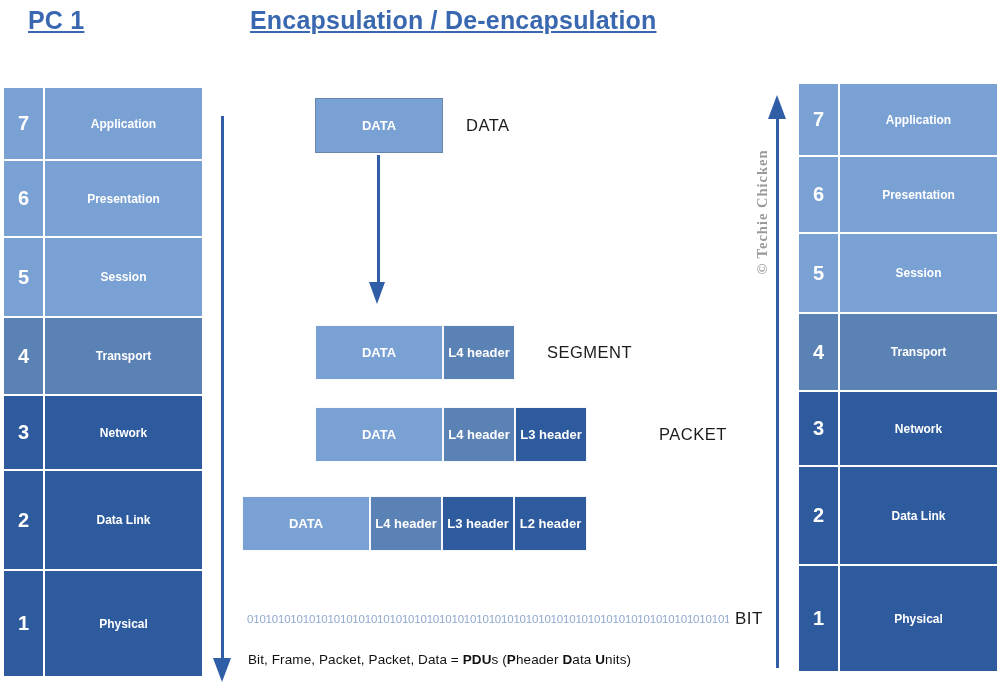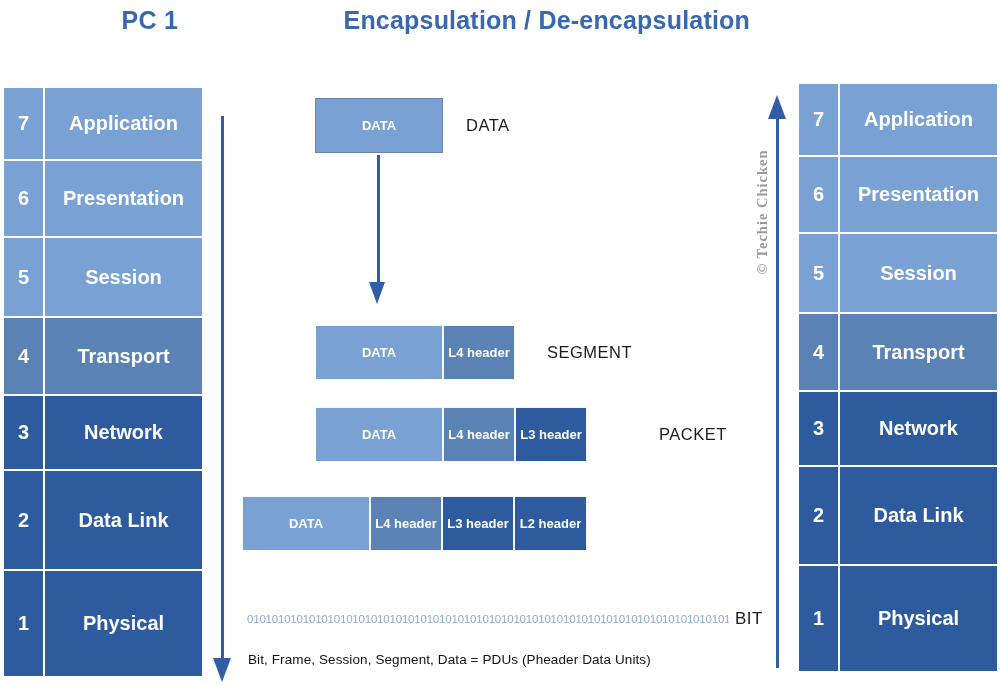--- a/index.html
+++ b/index.html
@@ -3,37 +3,37 @@
 <meta charset="utf-8">
 <style>
   html,body{margin:0;padding:0;background:#fff;}
   .canvas{
     position:relative;width:1000px;height:686px;background:#ffffff;
     font-family:"Liberation Sans",sans-serif;overflow:hidden;
   }
   
   .big-title{
     position:absolute;top:6px;font-size:25px;font-weight:bold;color:#3a68b0;
-    text-align:right;letter-spacing:0.2px;
+    text-align:left;letter-spacing:0.2px;text-decoration:underline;
   }
   .t-pc1{left:28px;width:150px;}
   .t-center{left:250px;width:500px;}
   .t-pc2{left:818px;width:160px;}
 
   
   .osi-table{position:absolute;display:flex;flex-direction:column;}
   .osi-left{left:3px;top:87px;width:200px;height:590px;}
   .osi-right{left:798px;top:83px;width:200px;height:589px;}
   .osi-row{display:flex;flex-direction:row;}
   .cell{
     display:flex;align-items:center;justify-content:center;
     color:#ffffff;font-weight:bold;border:1px solid #ffffff;box-sizing:border-box;
   }
   .cell.num{width:41px;font-size:20px;}
-  .cell.name{flex:1;font-size:20px;}
+  .cell.name{flex:1;font-size:12px;}
   .light{background:#7aa1d3;}
   .medium{background:#5b82b5;}
   .dark{background:#2e5b9e;}
 
   
   .vline{position:absolute;width:3px;background:#2f5ea6;}
   .vhead-down{
     position:absolute;width:0;height:0;
     border-left:9px solid transparent;border-right:9px solid transparent;
     border-top:24px solid #2f5ea6;
@@ -91,21 +91,21 @@
     letter-spacing:-0.2px;
   }
   .bit-label{
     position:absolute;left:735px;top:609px;color:#1c1c1c;font-size:17px;letter-spacing:0.5px;
   }
 
   
   .footnote{
     position:absolute;left:248px;top:652px;color:#111;font-size:13.5px;letter-spacing:0.1px;
   }
-  .footnote b{font-weight:normal;}
+  .footnote b{font-weight:bold;}
 </style>
 </head>
 <body>
 
 <div class="canvas">
 
   <div class="big-title t-pc1">PC 1</div>
   <div class="big-title t-center">Encapsulation / De-encapsulation</div>
 
   <div class="osi-table osi-left">
@@ -202,15 +202,15 @@
   <div class="pdu-bar bar-frame">
     <div class="seg w-data light">DATA</div>
     <div class="seg w-hdr medium">L4 header</div>
     <div class="seg w-hdr dark">L3 header</div>
     <div class="seg w-trl dark">L2 header</div>
   </div>
 
   <div class="binary">01010101010101010101010101010101010101010101010101010101010101010101010101010101010101</div>
   <div class="bit-label">BIT</div>
 
-  <div class="footnote"><span>Bit, Frame, Session, Segment, Data = </span><b>PDU</b><span>s (</span><b>P</b><span>header </span><b>D</b><span>ata </span><b>U</b><span>nits)</span></div>
+  <div class="footnote"><span>Bit, Frame, Packet, Packet, Data = </span><b>PDU</b><span>s (</span><b>P</b><span>header </span><b>D</b><span>ata </span><b>U</b><span>nits)</span></div>
 
 </div>
 
 </body></html>

